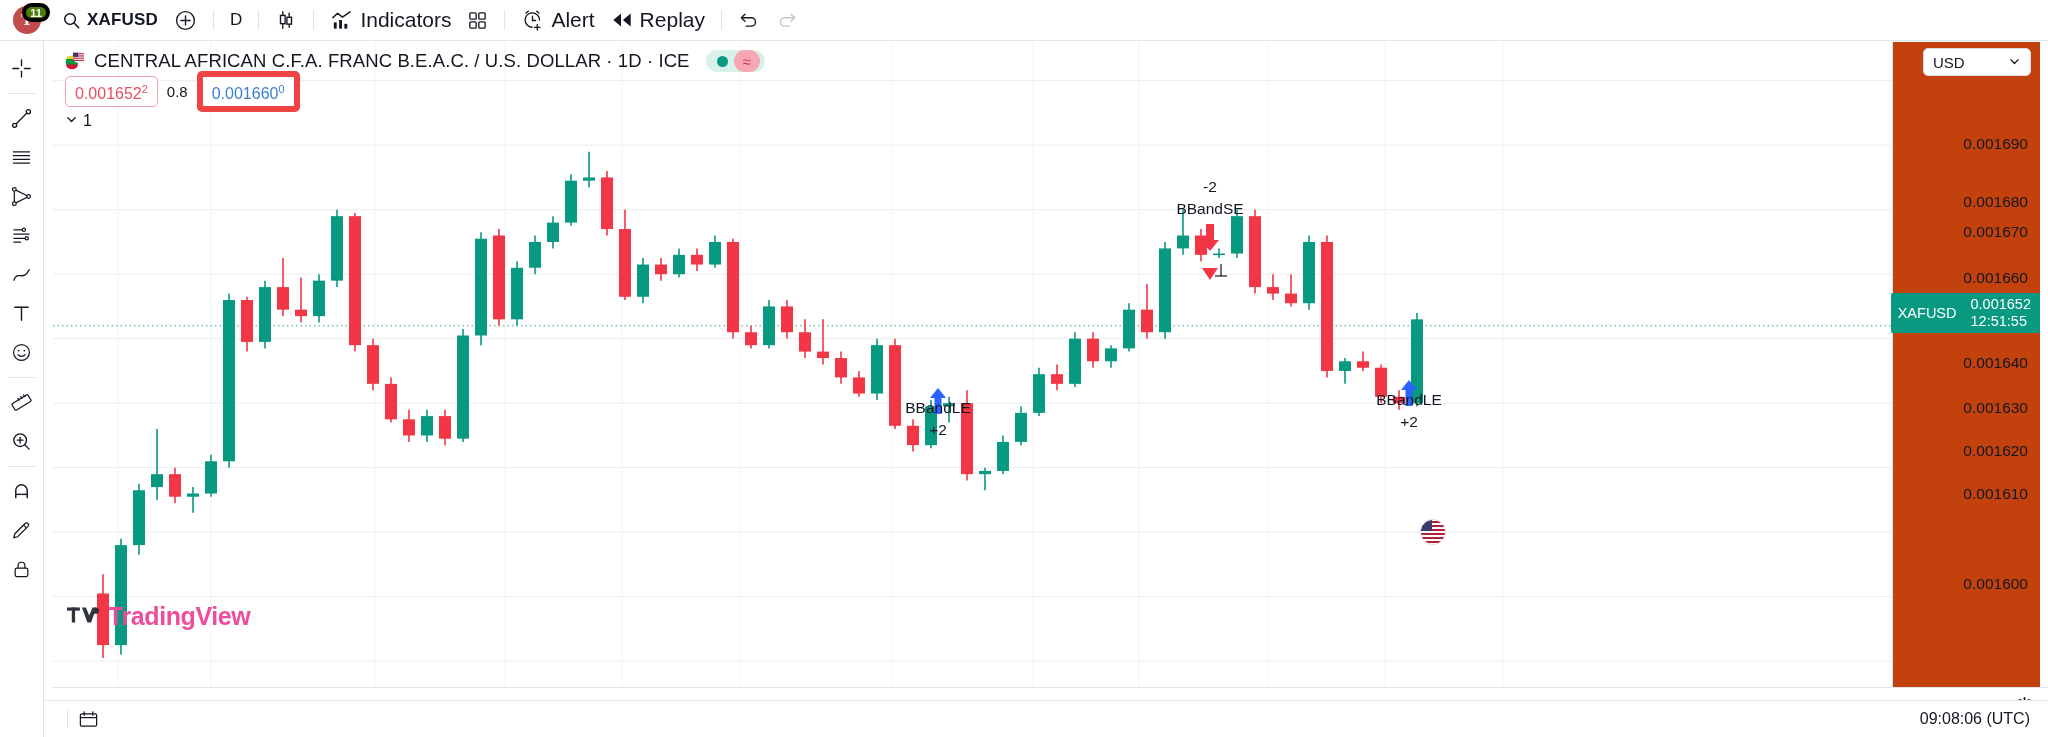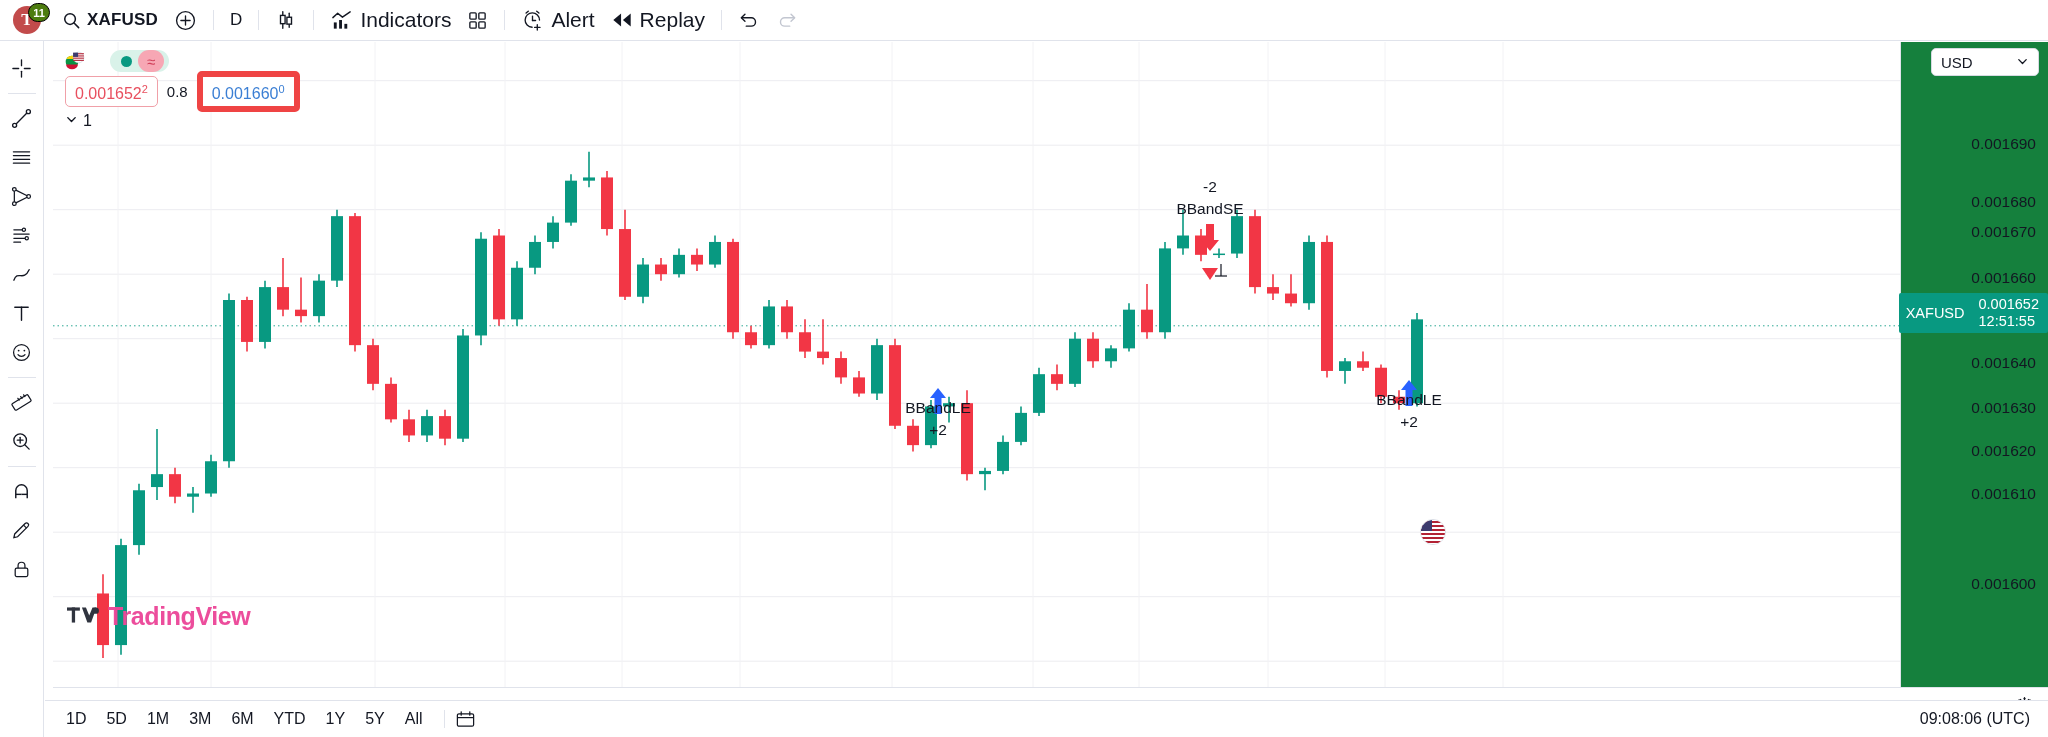--- a/index.html
+++ b/index.html
@@ -28,21 +28,21 @@
   .logo-circle {
     position: absolute; left: 5px; top: 3px; width: 28px; height: 28px;
     border-radius: 50%; background: #c24b4b;
     display: flex; align-items: center; justify-content: center;
   }
   .logo-mark { color: #fff; font-size: 17px; font-weight: 700; font-family: "Liberation Serif", serif; }
   .logo-badge {
     position: absolute; right: 0px; top: 0px; min-width: 19px; height: 19px;
     border-radius: 10px; background: #4d7c0f; color: #fff;
     font-size: 11px; font-weight: 700; display: flex; align-items: center;
-    justify-content: center; padding: 0 4px; border: 1px solid #000000;
+    justify-content: center; padding: 0 4px; border: 4px solid #000000;
   }
   .symbol-txt { font-weight: 700; font-size: 17px; letter-spacing: .2px; margin-left: 6px; }
   .icon-svg { display:block; }
   .tb-label { margin-left: 7px; font-size: 21px; }
 
   
   .leftbar {
     position: absolute; left: 0; top: 41px; width: 44px; height: 696px;
     background: #fff; border-right: 1px solid #e0e3eb;
     display: flex; flex-direction: column; align-items: center; padding-top: 8px;
@@ -93,22 +93,22 @@
 
   
   .watermark {
     position: absolute; left: 14px; bottom: 56px; display: flex; align-items: center;
     gap: 9px; z-index: 14; opacity: .97;
   }
   .wm-text { font-size: 25px; font-weight: 700; color: #ec4899; letter-spacing: -.4px; }
 
   
   .pricescale {
-    position: absolute; right: 0; top: 0; width: 148px; height: 645px;
-    border-left: 1px solid #e0e3eb; background: #15803d; z-index: 18;
+    position: absolute; right: 8px; top: 0; width: 148px; height: 645px;
+    border-left: 1px solid #e0e3eb; background: #c2410c; z-index: 18;
   }
   .ps-tick { position: absolute; right: 12px; font-size: 15.5px; color: #131722; }
   .ps-cur {
     position: absolute; right: 0; display: flex; align-items: stretch; z-index: 22;
   }
   .ps-cur-sym {
     background: #089981; color: #fff; font-size: 14.5px; padding: 3px 7px;
     display: flex; align-items: center; border-radius: 2px 0 0 2px;
   }
   .ps-cur-val {
@@ -580,20 +580,21 @@
               <path d="M7 4.7 A6.3 6.3 0 0 0 1.4 8 H12.6 A6.3 6.3 0 0 0 7 4.7Z" fill="#f5d30b"></path>
               <path d="M0.9 13.4 A6.3 6.3 0 0 0 13.1 13.4 Z" fill="#d21034"></path>
               <circle cx="13.5" cy="6.5" r="5.4" fill="#fff" stroke="#bcc2cc" stroke-width=".5"></circle>
               <rect x="8.1" y="2.2" width="10.8" height="1.1" fill="#b22234"></rect>
               <rect x="8.1" y="4.4" width="10.8" height="1.1" fill="#b22234"></rect>
               <rect x="8.1" y="6.6" width="10.8" height="1.1" fill="#b22234"></rect>
               <rect x="8.1" y="8.8" width="10.8" height="1.1" fill="#b22234"></rect>
               <rect x="8.1" y="1.6" width="5" height="4.3" fill="#3c3b6e"></rect>
             </svg>
           </span>
+          <span class="ttl">CENTRAL AFRICAN C.F.A. FRANC B.E.A.C. / U.S. DOLLAR · 1D · ICE</span>
           <span class="ohlc-pill">
             <span class="pill-dot"></span>
             <span class="pill-tilde">≈</span>
           </span>
         </div>
 
         <div class="legend-row2">
           <span class="valbox red"><span>0.001652</span><span class="sup">2</span></span>
           <span class="valmid">0.8</span>
           <span class="valbox blue"><span>0.001660</span><span class="sup">0</span></span>
@@ -685,31 +686,20 @@
         <svg width="19" height="19" viewBox="0 0 20 20" fill="none" stroke="#131722" stroke-width="1.3">
           <circle cx="10" cy="10" r="2.7"></circle>
           <path d="M10 1.8v2.1M10 16.1v2.1M1.8 10h2.1M16.1 10h2.1M4.2 4.2l1.5 1.5M14.3 14.3l1.5 1.5M15.8 4.2l-1.5 1.5M5.7 14.3l-1.5 1.5" stroke-linecap="round"></path>
           <circle cx="10" cy="10" r="7.4" stroke-dasharray="2.2 2.6"></circle>
         </svg>
       </span>
     </div>
   </div>
 
   <div class="bottombar">
-    <div id="tf-list" style="display:flex; align-items:center;">
-        <span class="tf">1D</span>
-        <span class="tf">5D</span>
-        <span class="tf">1M</span>
-        <span class="tf">3M</span>
-        <span class="tf">6M</span>
-        <span class="tf">YTD</span>
-        <span class="tf">1Y</span>
-        <span class="tf">5Y</span>
-        <span class="tf">All</span>
-      </div>
     <div class="bb-sep"></div>
     <span style="cursor:pointer; display:flex; align-items:center;">
       <svg width="21" height="21" viewBox="0 0 22 22" fill="none" stroke="#131722" stroke-width="1.3">
         <rect x="2.5" y="5" width="17" height="13" rx="1.6"></rect>
         <line x1="2.5" y1="9" x2="19.5" y2="9"></line>
         <line x1="6.5" y1="3" x2="6.5" y2="6.5" stroke-linecap="round"></line>
         <line x1="15.5" y1="3" x2="15.5" y2="6.5" stroke-linecap="round"></line>
       </svg>
     </span>
     <span class="clock">09:08:06 (UTC)</span>

